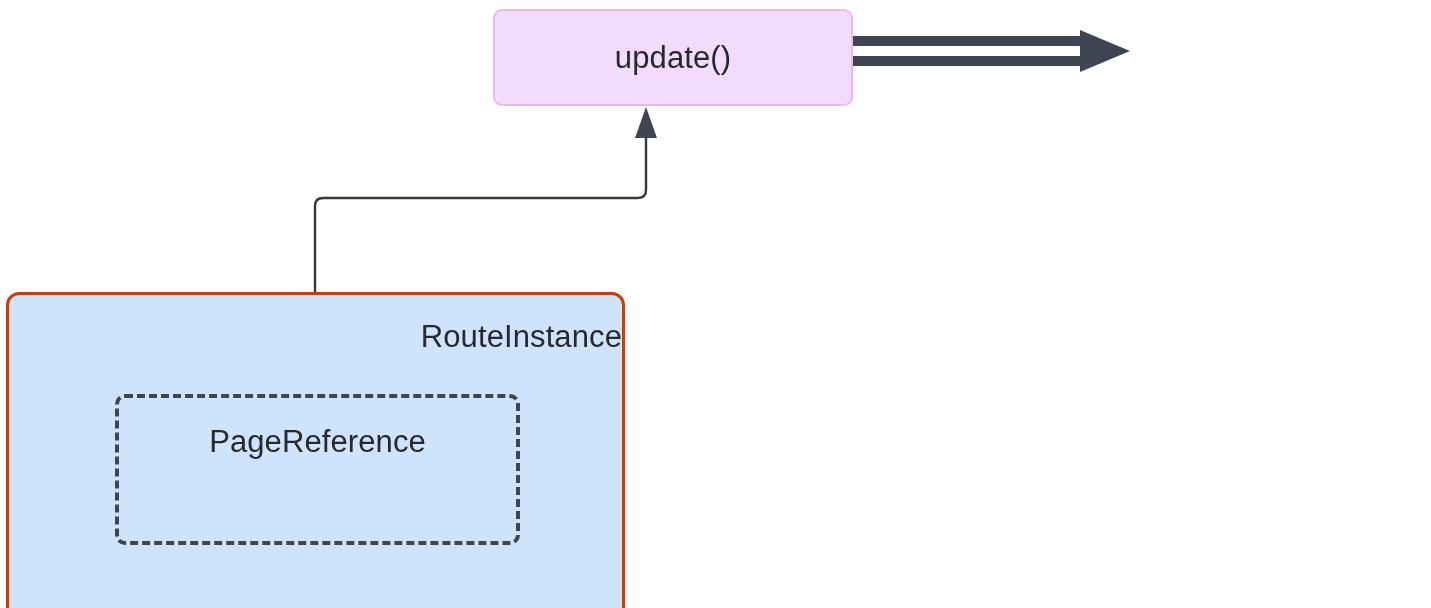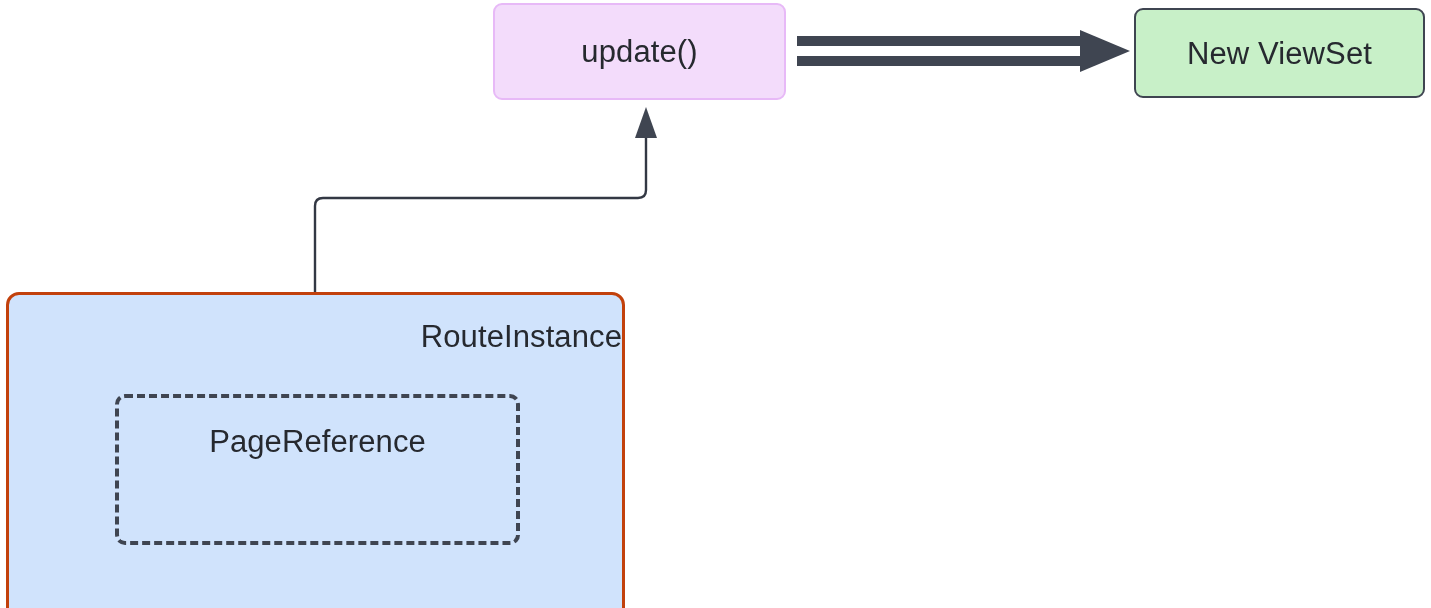--- a/index.html
+++ b/index.html
@@ -37,22 +37,22 @@
   .node-label {
     font-family: "Liberation Sans", sans-serif;
     color: #26292f;
     white-space: nowrap;
     line-height: 1;
   }
 
   
   #node-update {
     left: 493px;
-    top: 3px;
-    width: 293px;
+    top: 9px;
+    width: 360px;
     height: 97px;
     background: #f3dcfb;
     border: 2px solid #e7b9f7;
     border-radius: 9px;
     align-items: center;
   }
   #node-update .node-label {
     font-size: 31px;
     letter-spacing: 0.1px;
   }
@@ -138,23 +138,20 @@
     <g>
       <path d="M 315 293 L 315 206 Q 315 198 323 198 L 638 198 Q 646 198 646 190 L 646 126" fill="none" stroke="#333844" stroke-width="2.4" stroke-linecap="butt" stroke-linejoin="round"></path>
       <path d="M 646 107 L 657 138 L 635 138 Z" fill="#3f4551"></path>
     </g>
   </svg>
 
   <div class="node" id="node-update">
     <span class="node-label">update()</span>
   </div>
 
-  <div class="node" id="node-new-viewset">
-    <span class="node-label">New ViewSet</span>
-  </div>
 
   <div class="node" id="subgraph-routeinstance">
     <span class="node-label">RouteInstance</span>
 
     <div id="node-pagereference">
       <span class="node-label">PageReference</span>
     </div>
   </div>
 
 </div>

